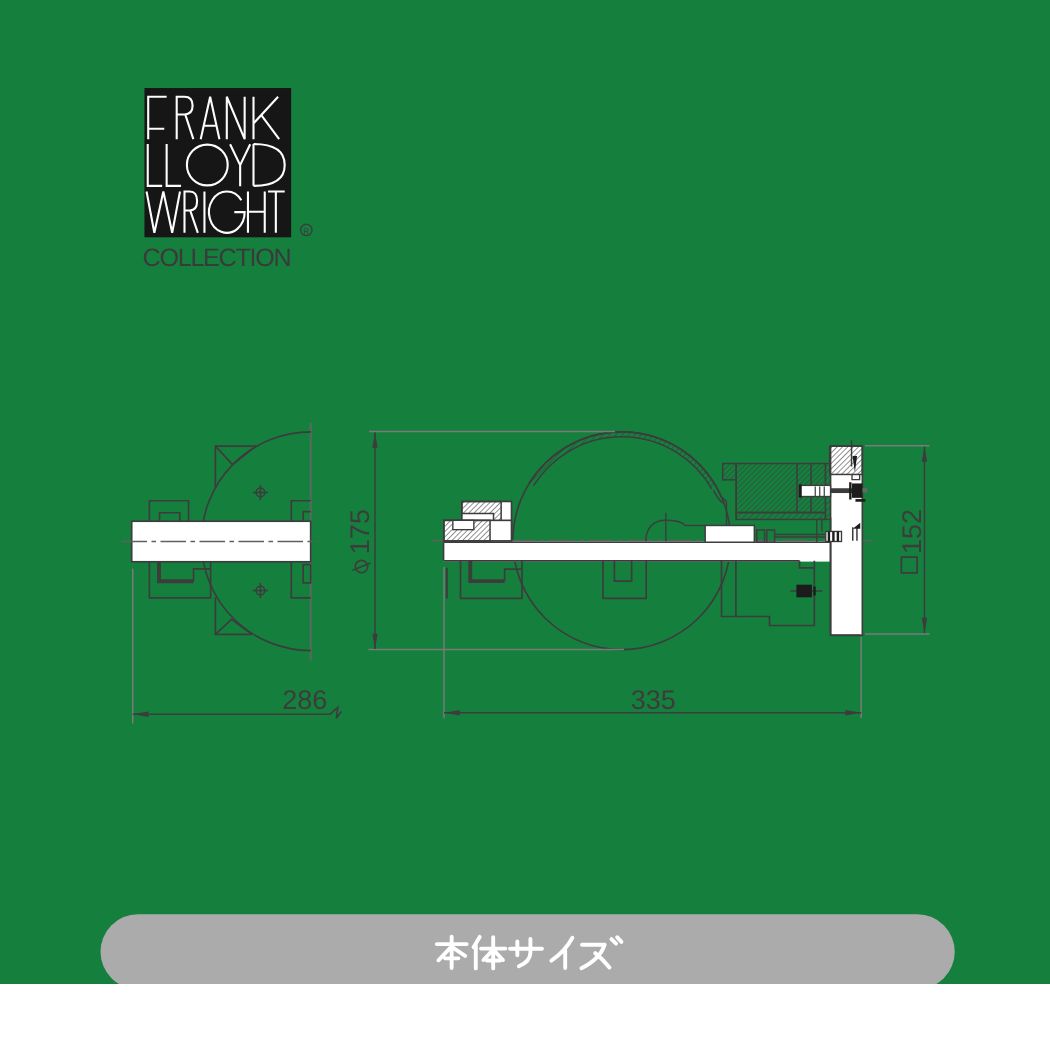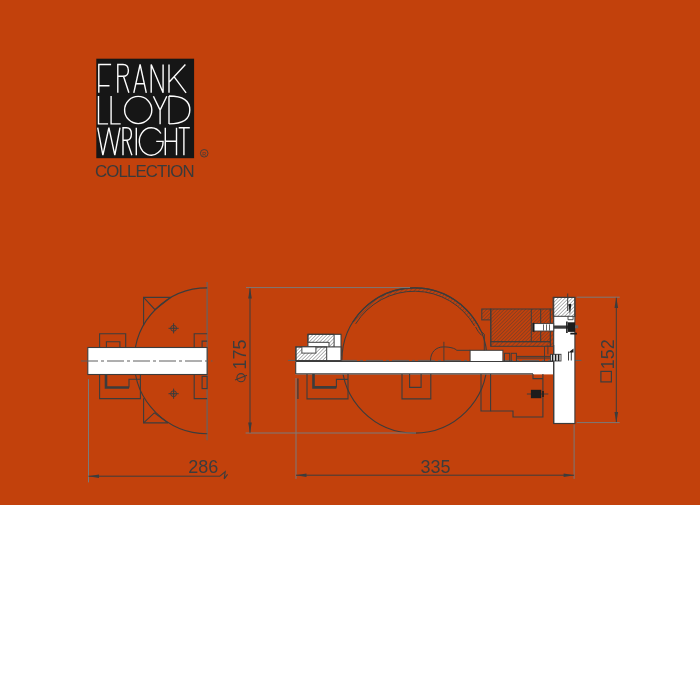--- a/index.html
+++ b/index.html
@@ -1,16 +1,16 @@
 <!DOCTYPE html>
 <html><head>
 <meta charset="utf-8">
 <style>
 html,body{margin:0;padding:0;background:#fff;}
-#page{position:relative;width:700px;height:505px;background:#c2410c;font-family:"Liberation Sans",sans-serif;}
+#page{position:relative;width:700px;height:656px;background:#15803d;font-family:"Liberation Sans",sans-serif;}
 </style>
 </head>
 <body>
 <div id="page">
 <svg width="700" height="700" viewBox="0 0 700 700">
 <defs>
 <pattern id="hatch" patternUnits="userSpaceOnUse" width="2.5" height="2.5" patternTransform="rotate(45)">
 <line x1="0" y1="0" x2="0" y2="2.5" stroke="#3c3c3c" stroke-width="0.75"></line>
 </pattern>
 <pattern id="hatch2" patternUnits="userSpaceOnUse" width="3" height="3" patternTransform="rotate(45)">

